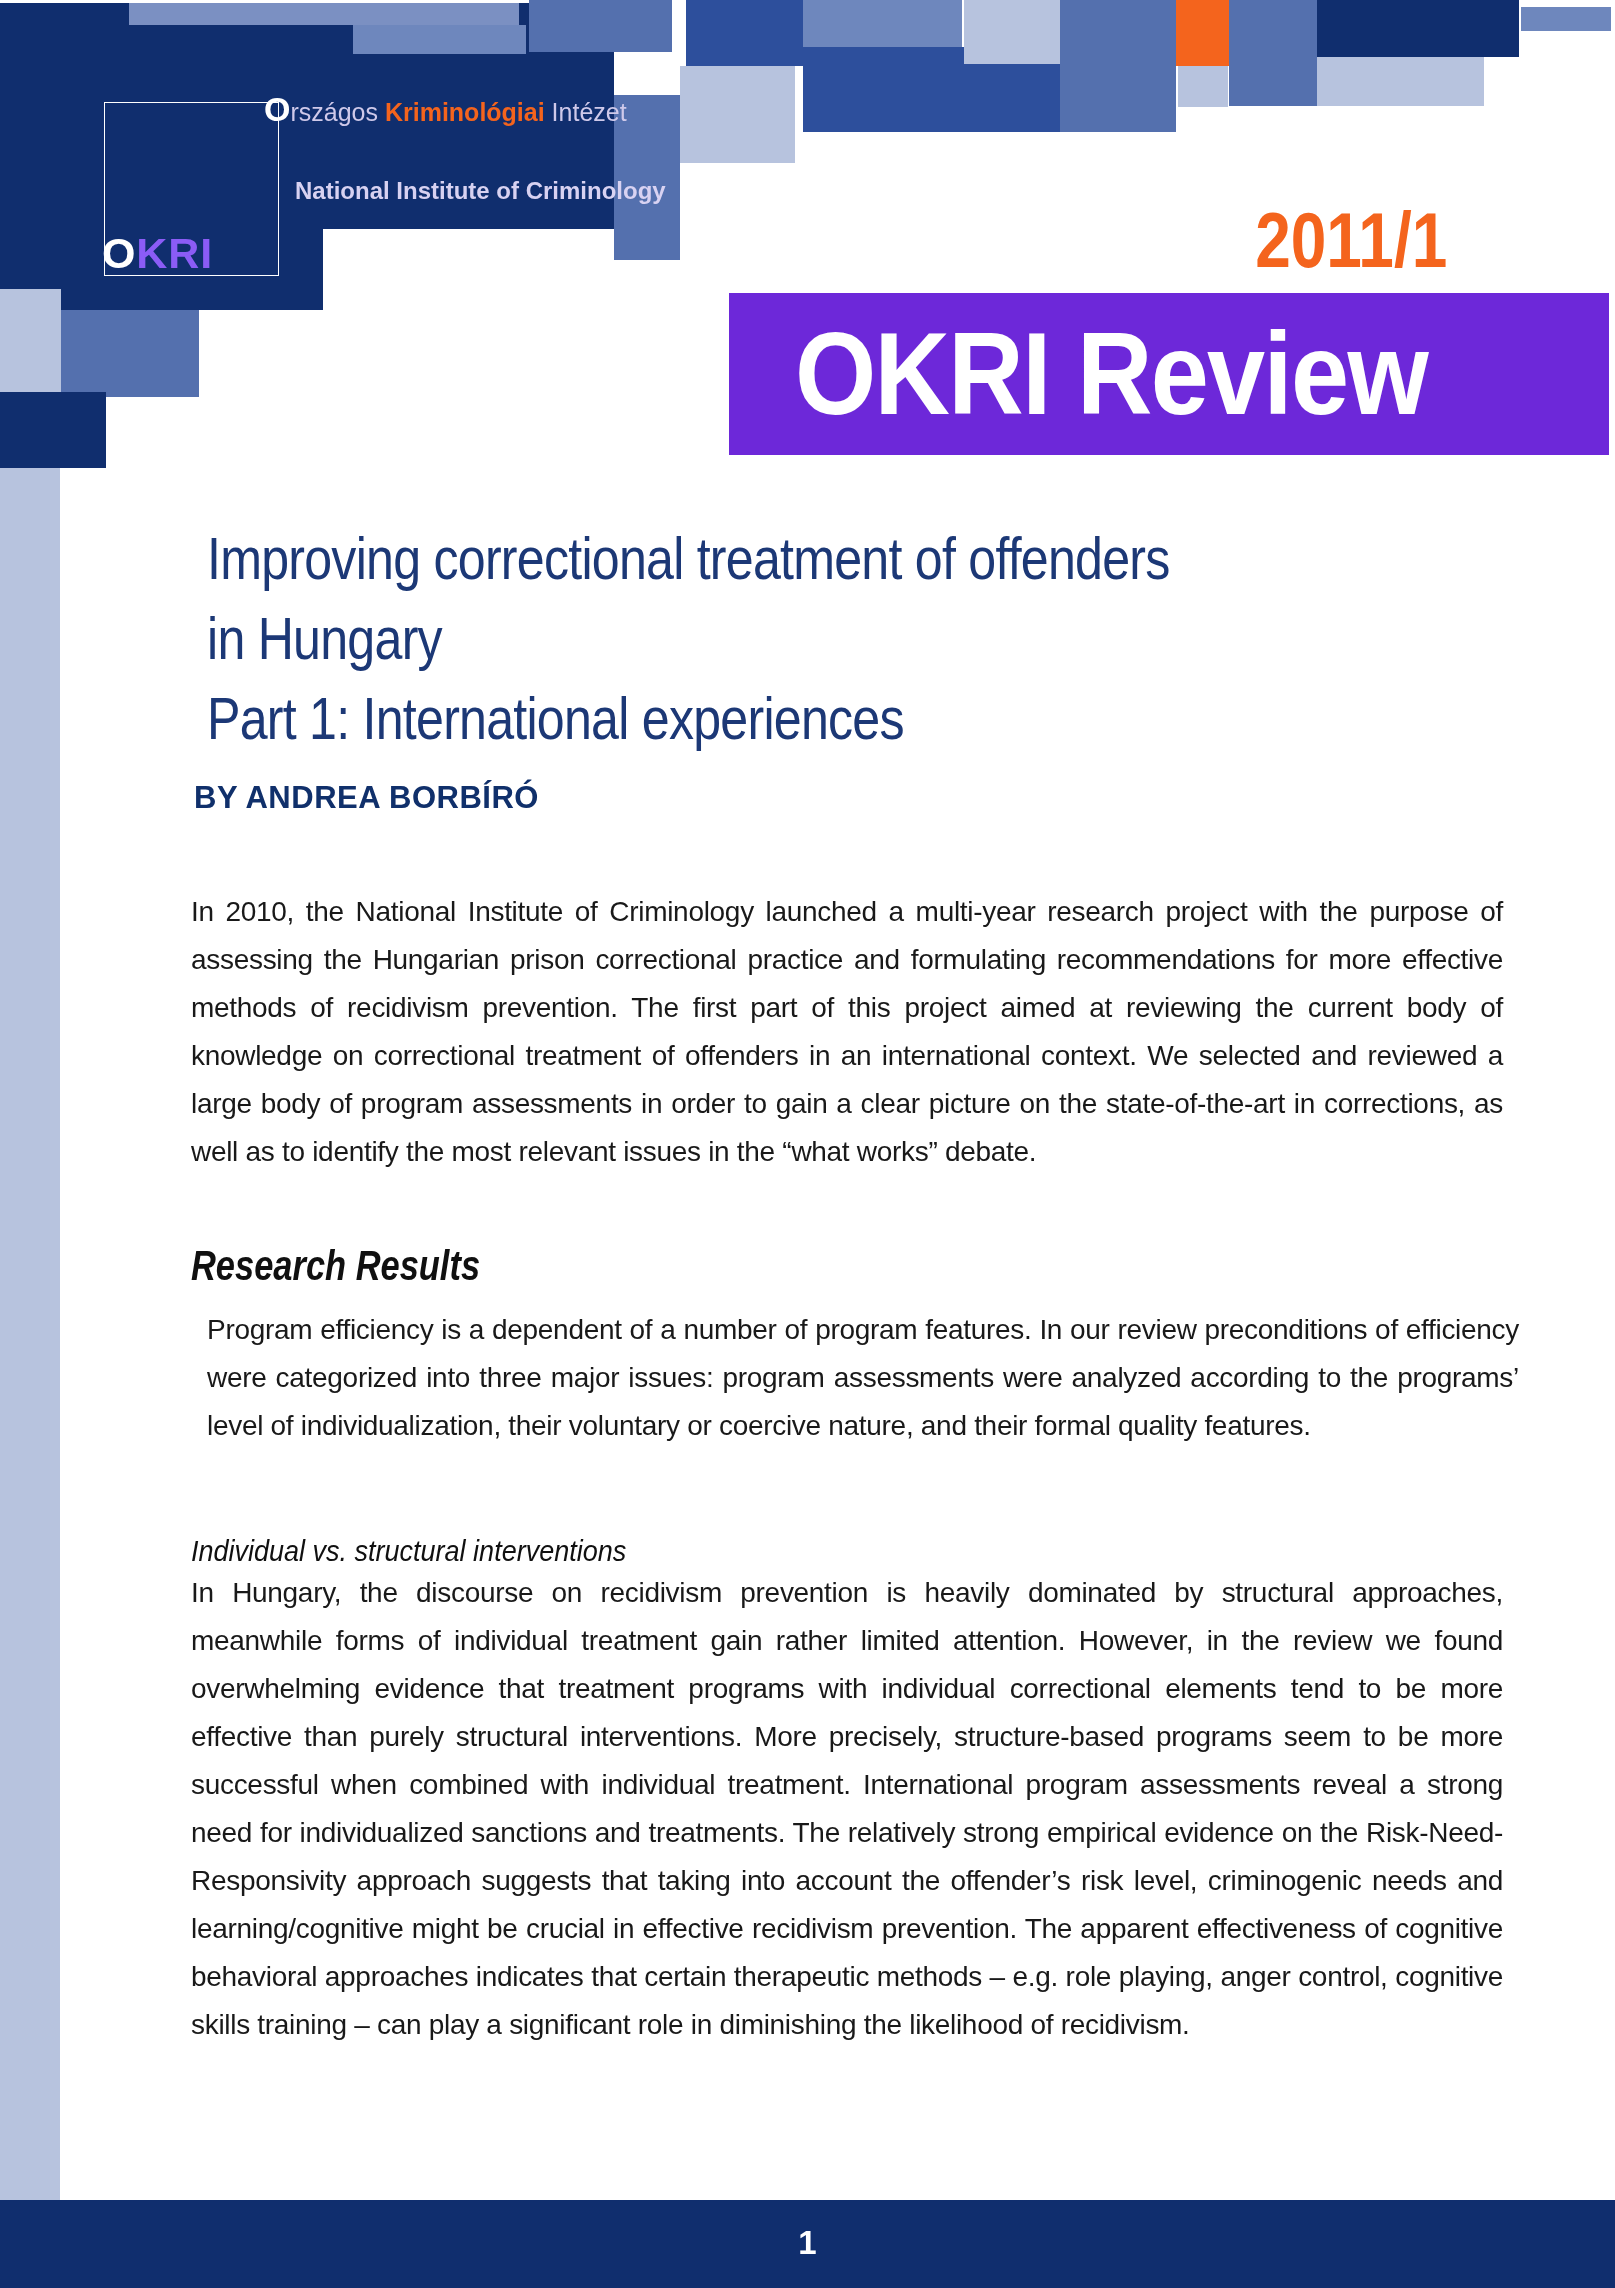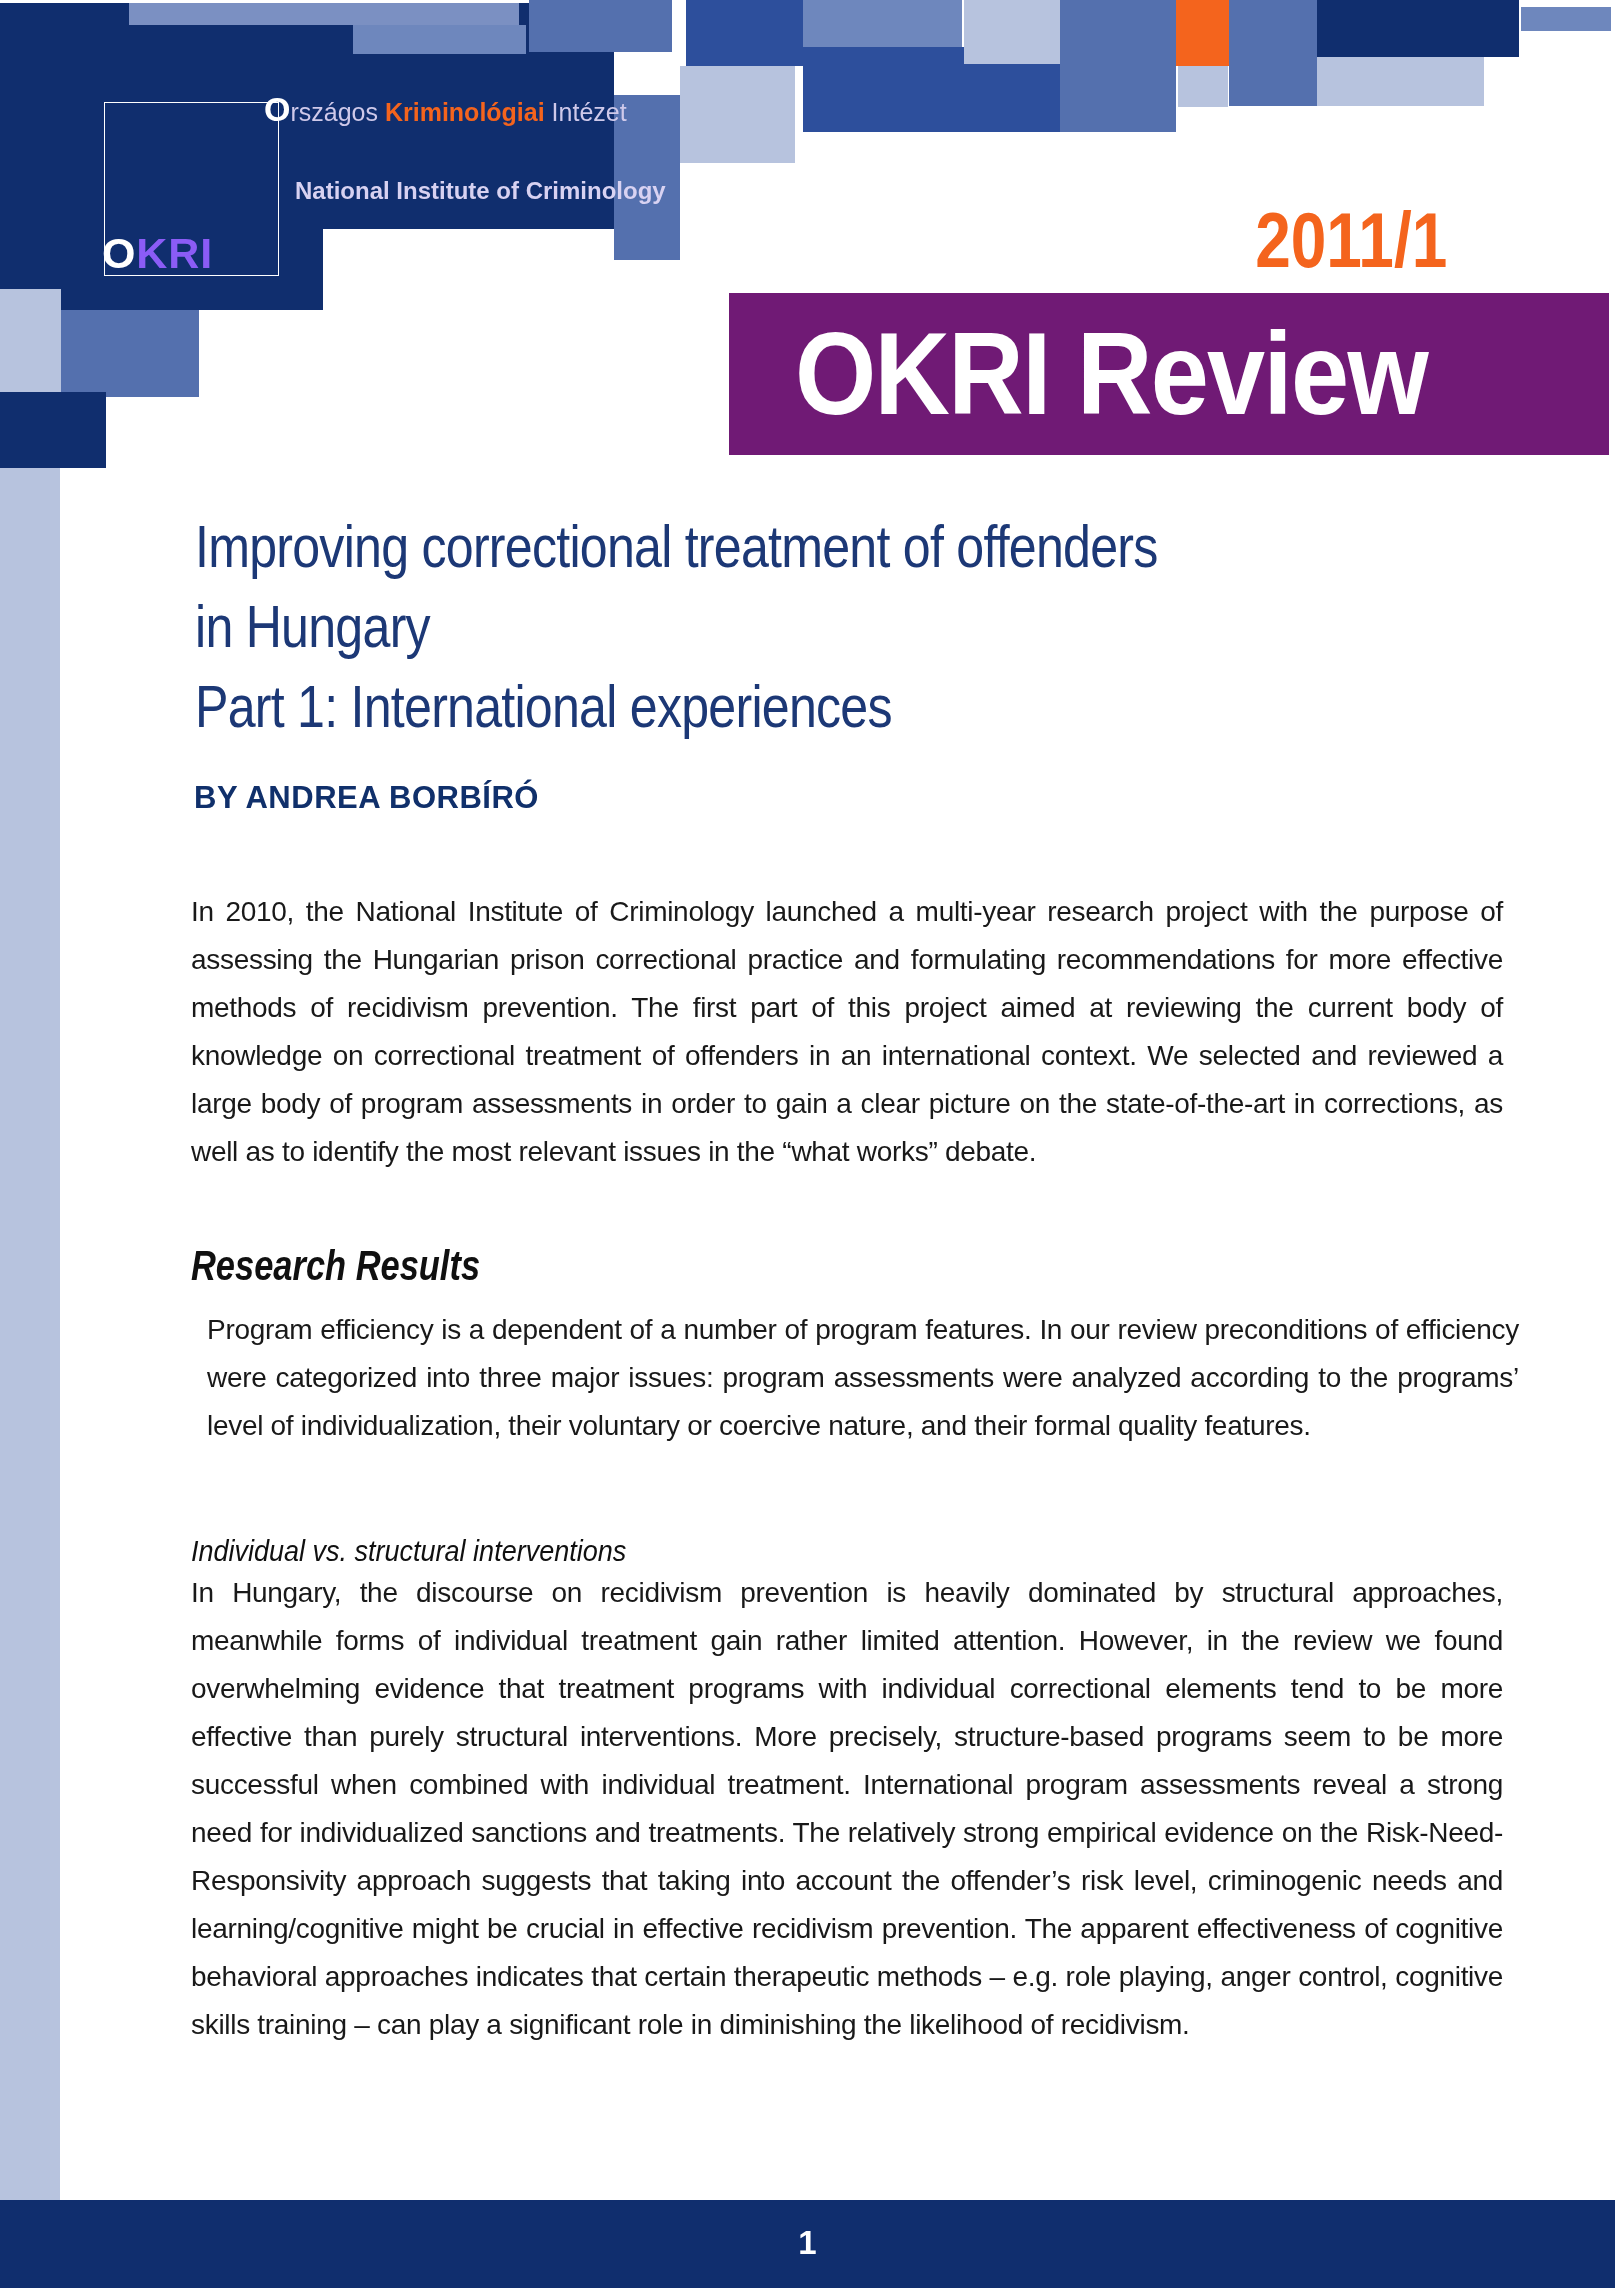--- a/index.html
+++ b/index.html
@@ -38,21 +38,21 @@
     font-size:24px;font-weight:bold;color:#d8d2f2;white-space:nowrap;
   }
 
   .issue{
     position:absolute;right:168px;top:201px;
     font-size:78px;font-weight:bold;color:#f4641d;line-height:1;
     transform:scaleX(0.82);transform-origin:right center;white-space:nowrap;
   }
   .banner{
     position:absolute;left:729px;top:293px;width:880px;height:162px;
-    background:#701a75;
+    background:#6d28d9;
   }
   .banner-title{
     position:absolute;left:66px;top:0;height:162px;line-height:162px;
     font-size:116px;font-weight:bold;color:#ffffff;white-space:nowrap;
     transform:scaleX(0.9);transform-origin:left center;letter-spacing:-1.8px;
   }
 
   
   .article-title{
     position:absolute;left:191px;top:503px;width:1384px;
@@ -134,21 +134,21 @@
 </div>
 
 <div class="org-en">National Institute of Criminology</div>
 
 <div class="issue">2011/1</div>
 
 <div class="banner">
   <div class="banner-title">OKRI Review</div>
 </div>
 
-<h1 class="article-title" style="margin:4px;">
+<h1 class="article-title" style="margin:16px;">
   <span class="tline">Improving correctional treatment of offenders</span>
   <span class="tline">in Hungary</span>
   <span class="tline">Part 1: International experiences</span>
 </h1>
 
 <div class="byline">BY ANDREA BORBÍRÓ</div>
 
 <p class="bodycopy p-lead" style="margin:0;">In 2010, the National Institute of Criminology launched a multi-year research project with the purpose of assessing the Hungarian prison correctional practice and formulating recommendations for more effective methods of recidivism prevention. The first part of this project aimed at reviewing the current body of knowledge on correctional treatment of offenders in an international context. We selected and reviewed a large body of program assessments in order to gain a clear picture on the state-of-the-art in corrections, as well as to identify the most relevant issues in the  “what works” debate.</p>
 
 <h2 class="h-results" style="margin:0;">Research Results</h2>

